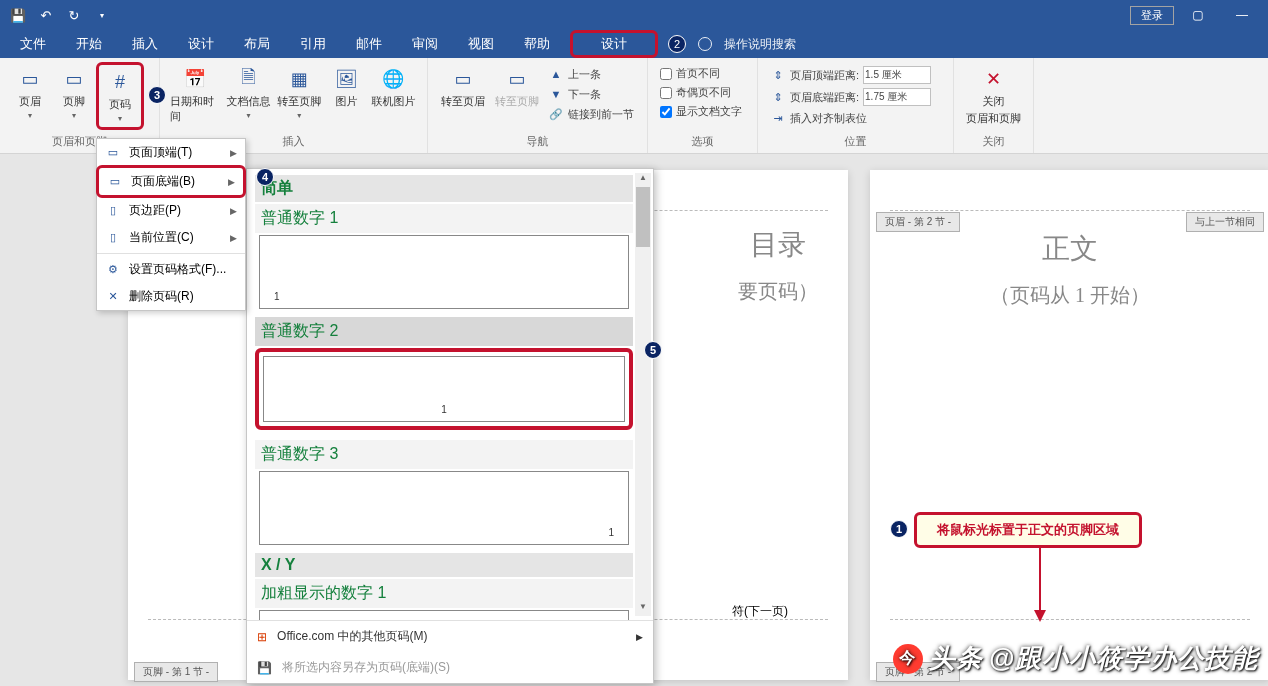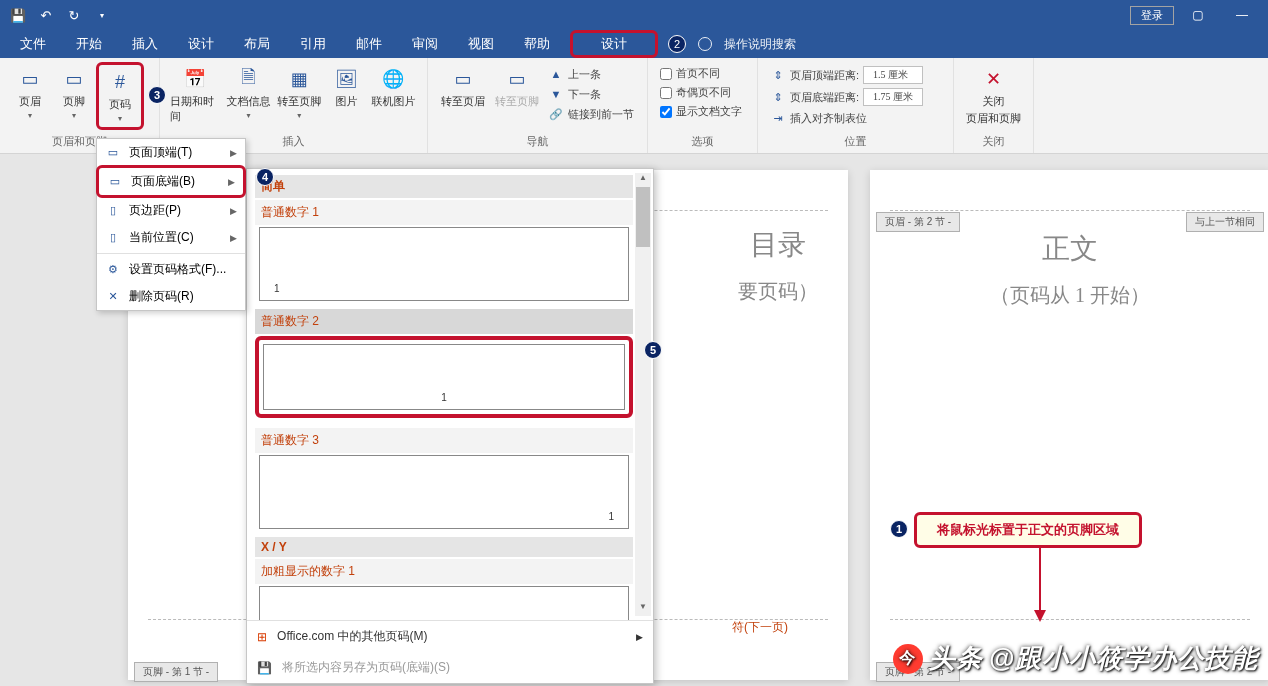--- a/index.html
+++ b/index.html
@@ -28,38 +28,38 @@
 .ribbon { height: 96px; background: #f3f3f3; border-bottom: 1px solid #d4d4d4; display: flex; position: relative; }
 .rgroup { border-right: 1px solid #e1e1e1; padding: 4px 8px 2px 8px; display: flex; flex-direction: column; }
 .rgroup .row { display: flex; flex: 1; align-items: flex-start; }
 .rgroup .lbl { text-align: center; font-size: 11px; color: #666; padding: 2px 0; }
 .bigbtn { width: 44px; display: flex; flex-direction: column; align-items: center; gap: 2px; padding: 4px 2px; font-size: 11px; color: #333; }
 .bigbtn .ico { width: 28px; height: 26px; display: flex; align-items: center; justify-content: center; color: #2b579a; font-size: 18px; }
 .bigbtn .drop { font-size: 8px; color: #666; }
 .bigbtn.boxed { border: 3px solid #c4122e; border-radius: 6px; width: 48px; }
 .smallrow { font-size: 11px; color: #444; display: flex; align-items: center; gap: 4px; padding: 2px 4px; }
 .smallrow input[type=checkbox] { width: 12px; height: 12px; }
-.smallrow .numbox { border: 1px solid #c0c0c0; background: #fff; width: 60px; height: 18px; font-size: 10px; padding: 0 9px; display: inline-flex; align-items: center; font-family: Liberation Serif, serif; }
+.smallrow .numbox { border: 1px solid #c0c0c0; background: #fff; width: 68px; height: 18px; font-size: 10px; padding: 0 1px; display: inline-flex; align-items: center; }
 .smallrow .ricon { width: 16px; height: 16px; display: inline-flex; align-items: center; justify-content: center; color: #2b579a; font-size: 11px; }
 
 
 .step { width: 18px; height: 18px; border-radius: 50%; background: #0a2463; color: #fff; display: flex; align-items: center; justify-content: center; font-size: 11px; border: 1px solid #fff; position: absolute; z-index: 50; font-weight: bold; }
 
 
 .dropdown { position: absolute; top: 138px; left: 96px; width: 150px; background: #fff; border: 1px solid #c6c6c6; box-shadow: 2px 2px 6px rgba(0,0,0,0.2); z-index: 40; font-size: 12px; }
 .dropdown .mi { display: flex; align-items: center; padding: 5px 8px; gap: 8px; position: relative; }
 .dropdown .mi .mico { width: 16px; height: 16px; display: flex; align-items: center; justify-content: center; color: #2b579a; font-size: 11px; }
 .dropdown .mi .arrow { margin-left: auto; font-size: 9px; color: #666; }
 .dropdown .mi.selected { border: 3px solid #c4122e; border-radius: 6px; margin: -1px; }
 .dropdown .sep { height: 1px; background: #e0e0e0; margin: 2px 0; }
 
 
 .gallery { position: absolute; top: 168px; left: 246px; width: 408px; height: 516px; background: #fff; border: 1px solid #c6c6c6; box-shadow: 2px 2px 8px rgba(0,0,0,0.25); z-index: 35; font-size: 12px; display: flex; flex-direction: column; }
 .gallery .gscroll { flex: 1; overflow: hidden; position: relative; padding: 4px 20px 4px 8px; }
-.gallery .ghdr { background: #f3f3f3; padding: 4px 6px; color: #c2410c; font-size: 12px; margin: 2px 0; }
+.gallery .ghdr { background: #f3f3f3; padding: 4px 6px; color: #15803d; font-size: 16px; margin: 2px 0; }
 .gallery .ghdr.catbar { background: #e5e5e5; font-weight: bold; padding: 3px 6px; }
 .gallery .gitem { border: 1px solid #888; margin: 2px 4px 8px 4px; height: 74px; position: relative; background: #fff; }
 .gallery .gitem .num { position: absolute; font-size: 10px; color: #333; }
 .gallery .gitem.boxed { border: 4px solid #c4122e; border-radius: 6px; height: 82px; margin: 2px 0 10px 0; }
 .gallery .gitem.boxed .inner { border: 1px solid #888; position: absolute; inset: 4px; }
 .gallery .gfoot { border-top: 1px solid #e0e0e0; }
 .gallery .gfoot .mi { display: flex; align-items: center; padding: 7px 10px; gap: 10px; color: #333; }
 .gallery .gfoot .mi.disabled { color: #999; }
 .gallery .gfoot .mi .arrow { margin-left: auto; font-size: 9px; }
 .gallery .vscroll { position: absolute; right: 2px; top: 4px; bottom: 4px; width: 16px; background: #f0f0f0; }
@@ -252,21 +252,21 @@
 </div>
 
 <div class="docarea">
   <div class="page left">
     <div class="dashed" style="top:40px;"></div>
     <div class="body-text" style="top:56px;right:30px;">
       <div class="big">目录</div>
       <div class="sub">要页码）</div>
     </div>
     <div class="dashed" style="bottom:60px;"></div>
-    <div style="position:absolute;bottom:44px;right:60px;font-size:12px;color:#c2410c;">符(下一页)</div>
+    <div style="position:absolute;bottom:60px;right:60px;font-size:12px;color:#000000;">符(下一页)</div>
     <div class="hf-tag" style="bottom:-2px;left:6px;">页脚 - 第 1 节 -</div>
   </div>
   <div class="page right">
     <div class="hf-tag" style="top:42px;left:6px;">页眉 - 第 2 节 -</div>
     <div class="hf-tag" style="top:42px;right:6px;">与上一节相同</div>
     <div class="dashed" style="top:40px;"></div>
     <div class="body-text" style="top:60px;left:0;right:0;">
       <div class="big">正文</div>
       <div class="sub">（页码从 1 开始）</div>
     </div>

